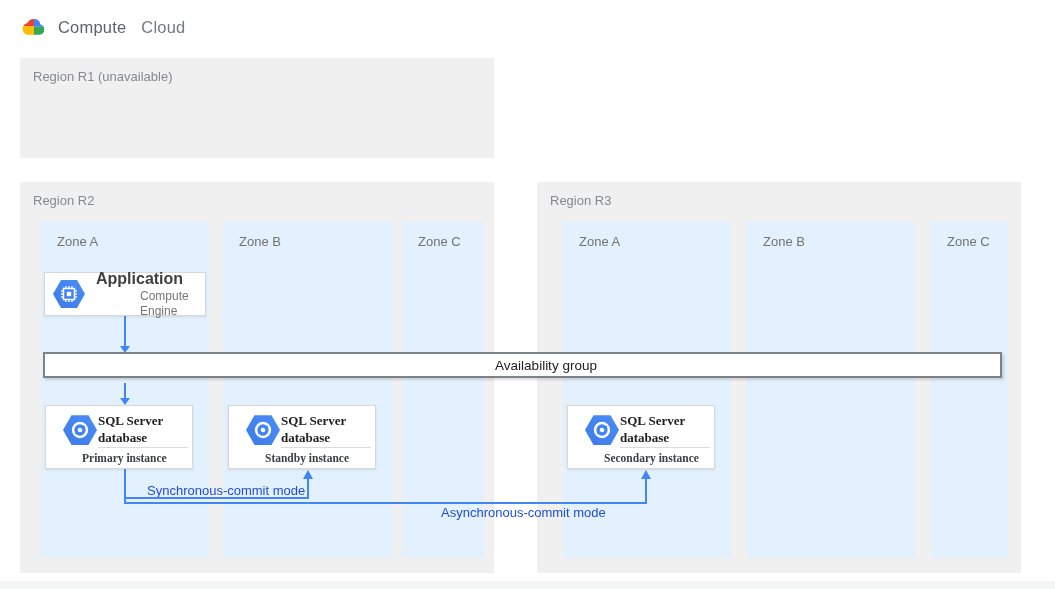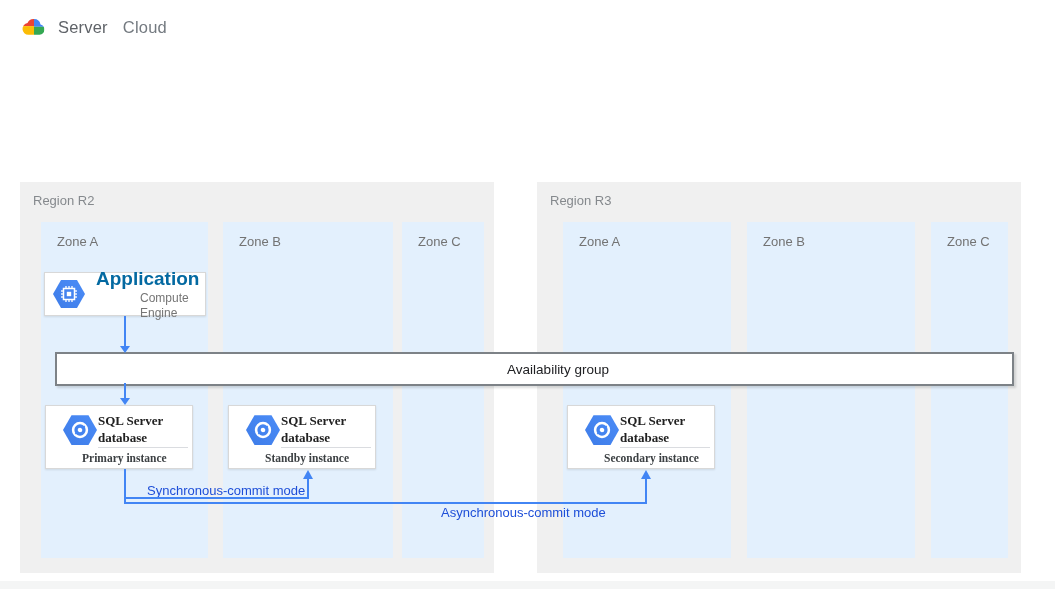--- a/index.html
+++ b/index.html
@@ -22,31 +22,31 @@
   #region-r2{left:20px;top:182px;width:474px;height:391px;}
   #region-r3{left:537px;top:182px;width:484px;height:391px;}
   
   .card{
     position:absolute;background:#fff;border:1px solid #d8d8d8;box-sizing:border-box;
     box-shadow:0 1px 2px rgba(0,0,0,.10);display:flex;align-items:center;
   }
   #app-card{left:44px;top:272px;width:162px;height:44px;}
   .hex-icon{flex:0 0 auto;margin-left:8px;}
   .card-text{margin-left:11px;line-height:1.25;}
-  .card-title{font-size:19px;font-weight:bold;color:#0369a1;}
+  .card-title{font-size:16px;font-weight:bold;color:#404040;}
   .card-sub{font-size:12px;color:#757575;margin-left:44px;}
   .sql-card{top:405px;width:148px;height:64px;align-items:flex-start;font-family:Liberation Serif, serif;}
   #sql-primary{left:45px;} #sql-standby{left:228px;} #sql-secondary{left:567px;}
   .sql-card .hex-icon{position:absolute;left:9px;top:9px;}
   .sql-title{position:absolute;left:52px;top:7px;width:92px;font-size:13px;font-weight:bold;color:#212121;line-height:1.3;}
   .sql-divider{position:absolute;left:52px;right:4px;top:41px;height:1px;background:#dadce0;}
   .sql-role{position:absolute;left:36px;top:46px;font-size:11.5px;font-weight:bold;color:#3c4043;}
   
   #availability-bar{
-    position:absolute;left:55px;top:352px;width:959px;height:34px;box-sizing:border-box;
+    position:absolute;left:43px;top:352px;width:959px;height:26px;box-sizing:border-box;
     background:#fff;border:2px solid #7d8287;box-shadow:2px 2px 2px rgba(60,64,67,.18);
     display:flex;align-items:center;justify-content:center;padding-left:47px;
   }
   #availability-bar .bar-label{font-size:13.5px;color:#202124;}
   
   .conn-label{position:absolute;font-size:13px;color:#1d4ed8;white-space:nowrap;}
   #sync-label{left:147px;top:483px;}
   #async-label{left:441px;top:505px;}
   
   #arrows{position:absolute;left:0;top:0;width:1055px;height:589px;pointer-events:none;}
@@ -73,24 +73,27 @@
   <div class="header">
     <svg class="logo-cloud" viewBox="0 0 40 32">
       <g clip-path="url(#cloudclip)">
         <rect x="0" y="0" width="20" height="14" fill="#ea4335"></rect>
         <rect x="20" y="0" width="20" height="15" fill="#4285f4"></rect>
         <rect x="0" y="14" width="20" height="18" fill="#fbbc05"></rect>
         <rect x="20" y="15" width="20" height="17" fill="#34a853"></rect>
       </g>
     </svg>
     <div class="brand">
-      <span class="g">Server</span><span class="c">Cloud</span>
-    </div>
-  </div>
-
+      <span class="g">Compute</span><span class="c">Cloud</span>
+    </div>
+  </div>
+
+  <div class="region" id="region-r1">
+    <div class="region-label">Region R1 (unavailable)</div>
+  </div>
 
   <div class="region" id="region-r2">
     <div class="region-label">Region R2</div>
     <div class="zone" style="left:21px;width:167px;">
       <div class="zone-label">Zone A</div>
     </div>
     <div class="zone" style="left:203px;width:170px;">
       <div class="zone-label">Zone B</div>
     </div>
     <div class="zone" style="left:382px;width:82px;">

